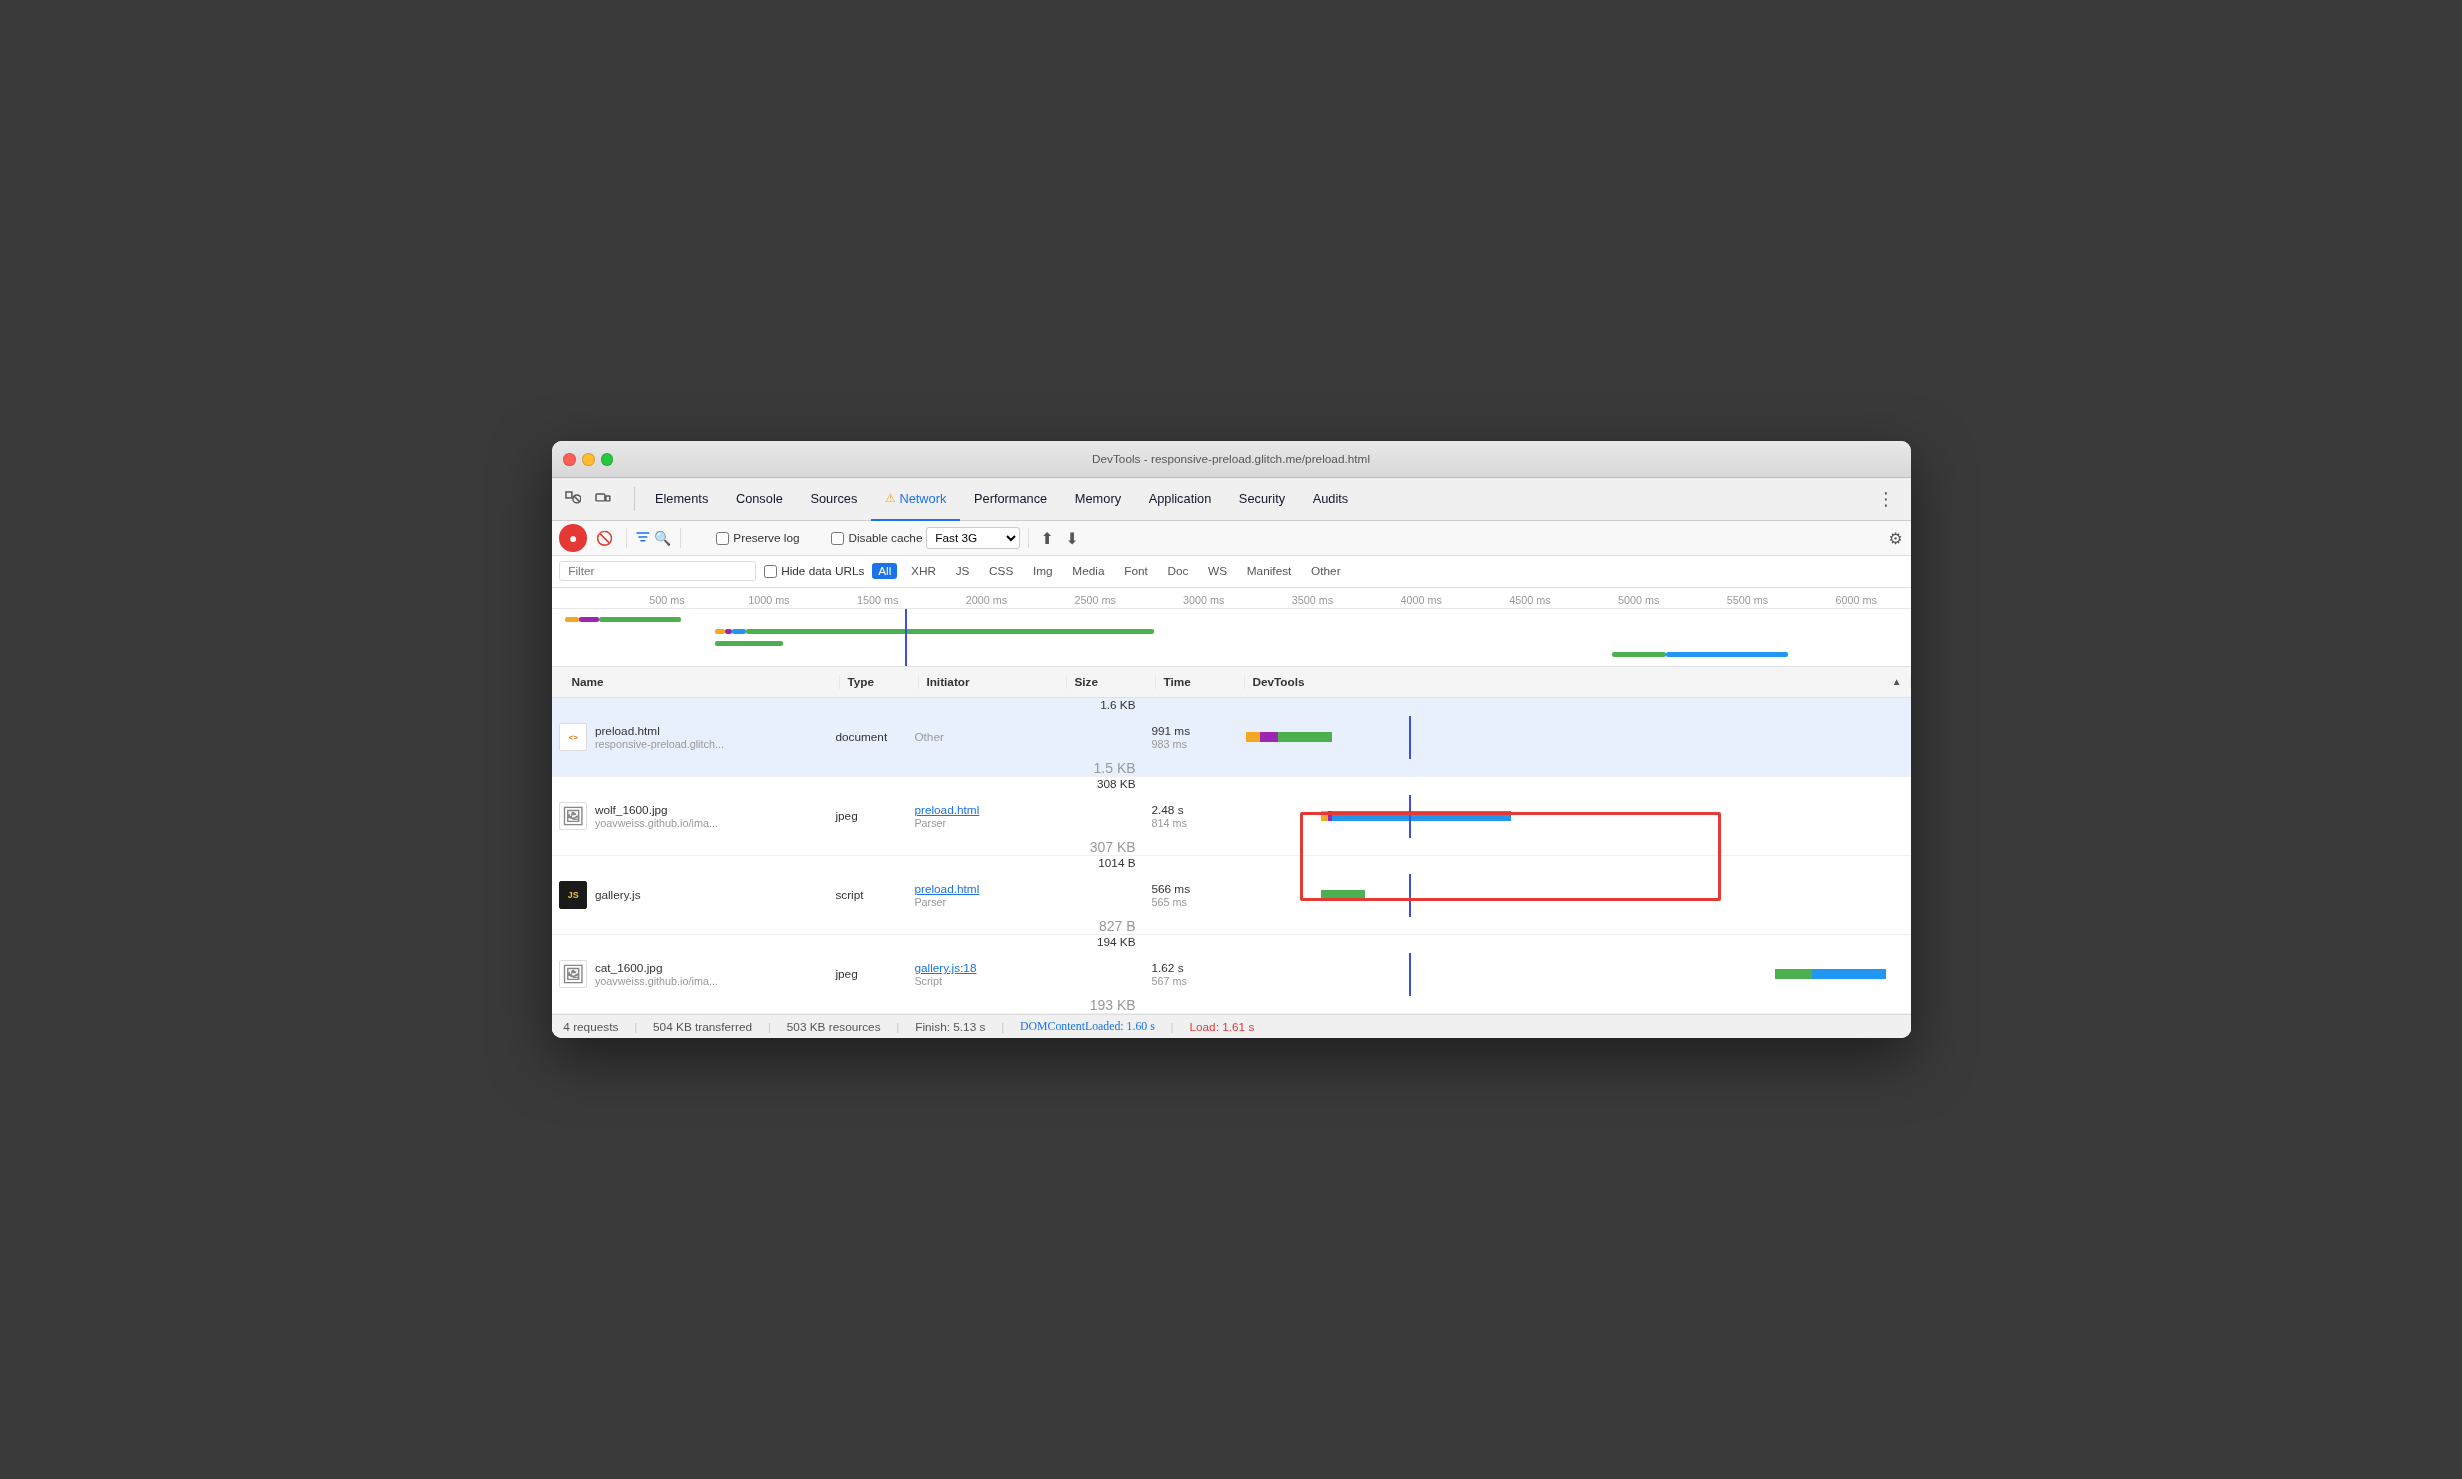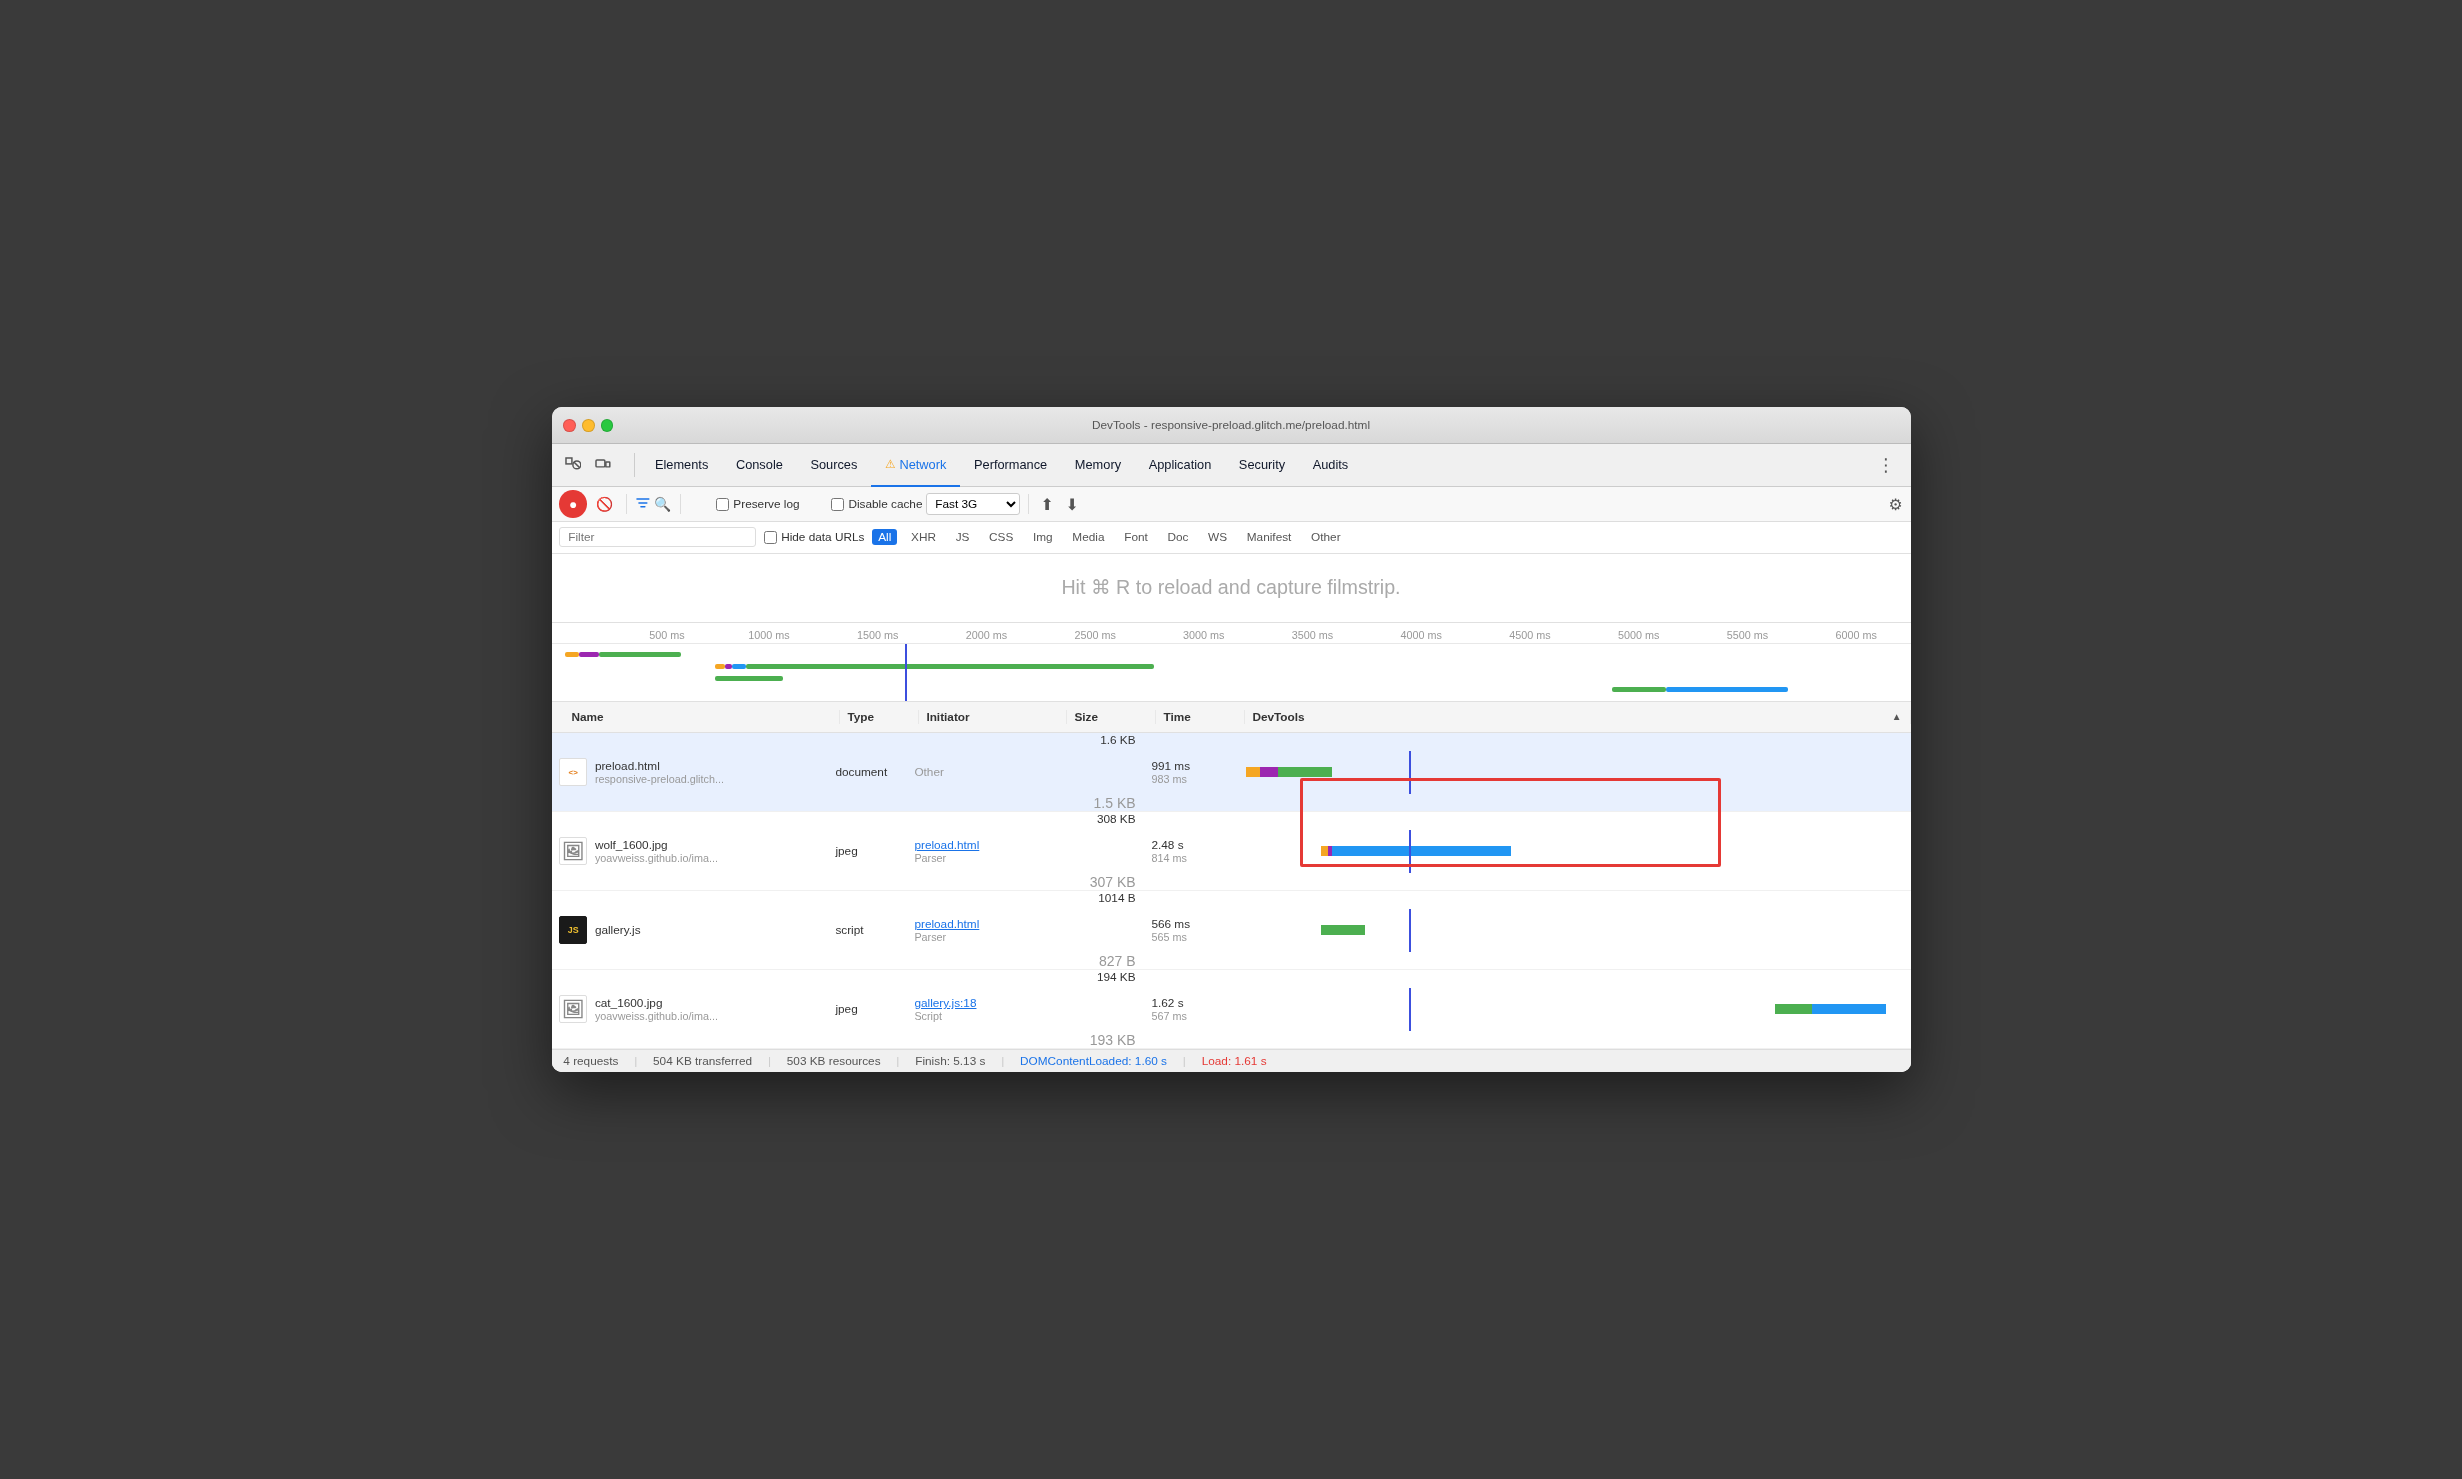--- a/index.html
+++ b/index.html
@@ -336,21 +336,21 @@
       background: #f0f0f0;
       border-top: 1px solid #ddd;
       padding: 3.9px 11.8px;
       font-size: 11.8px;
       color: #555;
       display: flex;
       gap: 15.8px;
       align-items: center;
     }
     .status-divider { color: #ccc; }
-    .domcontent-loaded { color: #1a73e8; }
+    .domcontent-loaded { color: #1a73e8; font-family: Liberation Serif, serif; }
     .load-time { color: #e53935; }
     
     .red-highlight {
       position: absolute;
       border: 3px solid #e53935;
       border-radius: 2px;
       pointer-events: none;
       z-index: 100;
     }
     
@@ -465,23 +465,20 @@
       <button class="filter-type-btn">CSS</button>
       <button class="filter-type-btn">Img</button>
       <button class="filter-type-btn">Media</button>
       <button class="filter-type-btn">Font</button>
       <button class="filter-type-btn">Doc</button>
       <button class="filter-type-btn">WS</button>
       <button class="filter-type-btn">Manifest</button>
       <button class="filter-type-btn">Other</button>
     </div>
 
-    <div class="filmstrip-msg">
-      <span>Hit ⌘ R to reload and capture filmstrip.</span>
-    </div>
 
     <div class="timeline-container">
       <div class="timeline-ruler">
         <span class="ruler-label" style="left:8.5%">500 ms</span>
         <span class="ruler-label" style="left:16%">1000 ms</span>
         <span class="ruler-label" style="left:24%">1500 ms</span>
         <span class="ruler-label" style="left:32%">2000 ms</span>
         <span class="ruler-label" style="left:40%">2500 ms</span>
         <span class="ruler-label" style="left:48%">3000 ms</span>
         <span class="ruler-label" style="left:56%">3500 ms</span>

